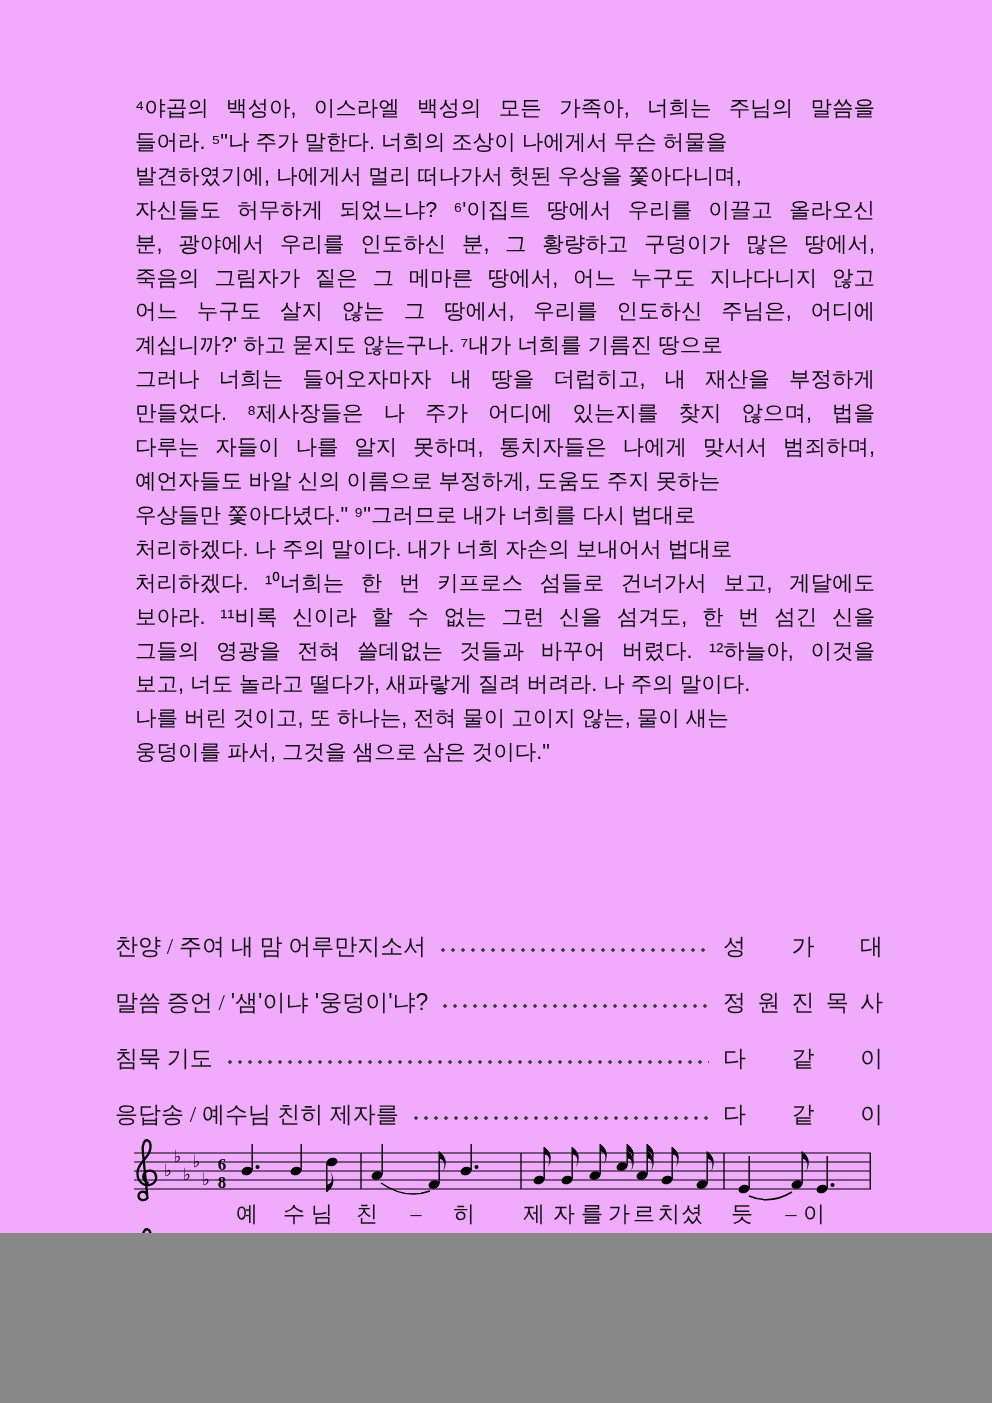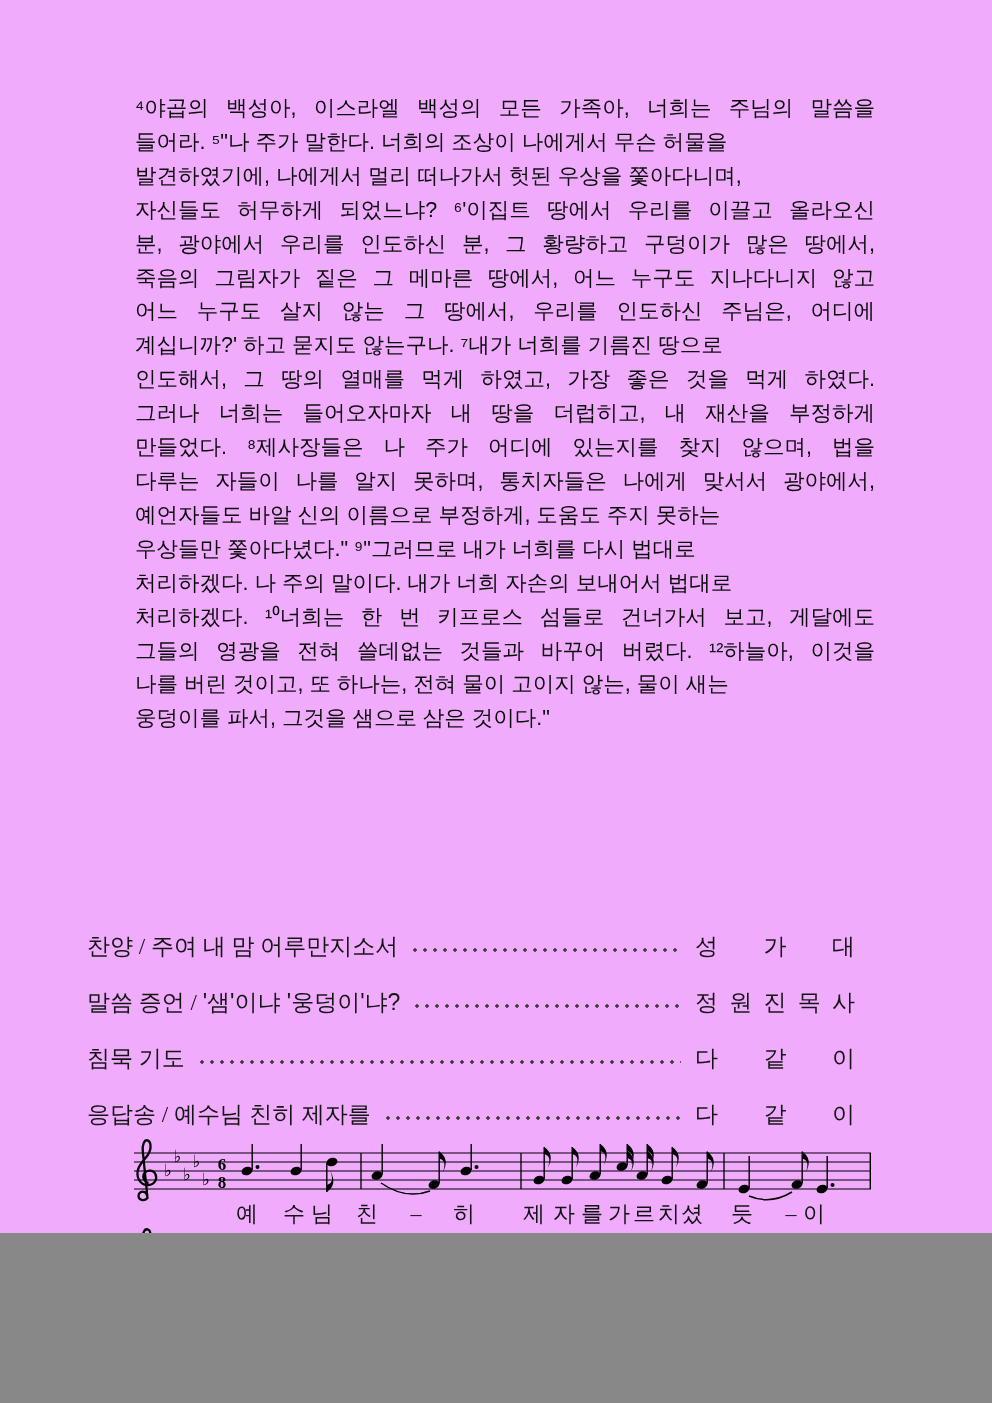--- a/index.html
+++ b/index.html
@@ -10,21 +10,21 @@
   }
   
   .scripture{
     position:absolute;left:135px;top:92px;width:740px;
     font-size:21.5px;line-height:33.9px;color:#0a0a0a;
     font-family:"Liberation Sans",sans-serif;
   }
   .sline{text-align:left;white-space:normal;}
   .sline.just{text-align:justify;text-align-last:justify;}
   
-  .liturgy{position:absolute;left:87px;top:928px;width:768px;}
+  .liturgy{position:absolute;left:115px;top:928px;width:768px;}
   .lrow{display:flex;align-items:center;height:36px;margin-bottom:20px;
         font-family:"Liberation Serif",serif;font-size:23px;color:#141414;}
   .ltitle{white-space:nowrap;flex:0 0 auto;}
   .lbold{font-family:"Liberation Sans",sans-serif;font-weight:400;}
   .leader{
     flex:1 1 auto;height:12px;margin:8px 14px 0 12px;
     background-image:radial-gradient(circle,#3c3c3c 1.5px,rgba(0,0,0,0) 1.9px);
     background-size:10px 10px;background-repeat:repeat-x;background-position:0 1px;
   }
   .lright{flex:0 0 160px;display:flex;justify-content:space-between;
@@ -41,29 +41,30 @@
 
   <div class="scripture">
       <div class="sline just">⁴야곱의 백성아, 이스라엘 백성의 모든 가족아, 너희는 주님의 말씀을</div>
       <div class="sline">들어라. ⁵"나 주가 말한다. 너희의 조상이 나에게서 무슨 허물을</div>
       <div class="sline">발견하였기에, 나에게서 멀리 떠나가서 헛된 우상을 쫓아다니며,</div>
       <div class="sline just">자신들도 허무하게 되었느냐? ⁶'이집트 땅에서 우리를 이끌고 올라오신</div>
       <div class="sline just">분, 광야에서 우리를 인도하신 분, 그 황량하고 구덩이가 많은 땅에서,</div>
       <div class="sline just">죽음의 그림자가 짙은 그 메마른 땅에서, 어느 누구도 지나다니지 않고</div>
       <div class="sline just">어느 누구도 살지 않는 그 땅에서, 우리를 인도하신 주님은, 어디에</div>
       <div class="sline">계십니까?' 하고 묻지도 않는구나. ⁷내가 너희를 기름진 땅으로</div>
-      <div class="sline just">인도해서, 그 땅의 열매를 먹게 하였고, 가장 좋은 것을 먹게 하였다.</div>
       <div class="sline just">그러나 너희는 들어오자마자 내 땅을 더럽히고, 내 재산을 부정하게</div>
       <div class="sline just">만들었다. ⁸제사장들은 나 주가 어디에 있는지를 찾지 않으며, 법을</div>
-      <div class="sline just">다루는 자들이 나를 알지 못하며, 통치자들은 나에게 맞서서 광야에서,</div>
+      <div class="sline just">다루는 자들이 나를 알지 못하며, 통치자들은 나에게 맞서서 범죄하며,</div>
       <div class="sline">예언자들도 바알 신의 이름으로 부정하게, 도움도 주지 못하는</div>
       <div class="sline">우상들만 쫓아다녔다." ⁹"그러므로 내가 너희를 다시 법대로</div>
       <div class="sline">처리하겠다. 나 주의 말이다. 내가 너희 자손의 보내어서 법대로</div>
       <div class="sline just">처리하겠다. ¹⁰너희는 한 번 키프로스 섬들로 건너가서 보고, 게달에도</div>
+      <div class="sline just">보아라. ¹¹비록 신이라 할 수 없는 그런 신을 섬겨도, 한 번 섬긴 신을</div>
       <div class="sline just">그들의 영광을 전혀 쓸데없는 것들과 바꾸어 버렸다. ¹²하늘아, 이것을</div>
+      <div class="sline">보고, 너도 놀라고 떨다가, 새파랗게 질려 버려라. 나 주의 말이다.</div>
       <div class="sline">나를 버린 것이고, 또 하나는, 전혀 물이 고이지 않는, 물이 새는</div>
       <div class="sline">웅덩이를 파서, 그것을 샘으로 삼은 것이다."</div>
     </div>
 
   <div class="liturgy">
     <div class="lrow">
       <span class="ltitle"><span>찬양 / 주여 내 맘 어루만지소서</span><span class="lbold"></span></span>
       <span class="leader"></span>
       <span class="lright">
           <span>성</span>

